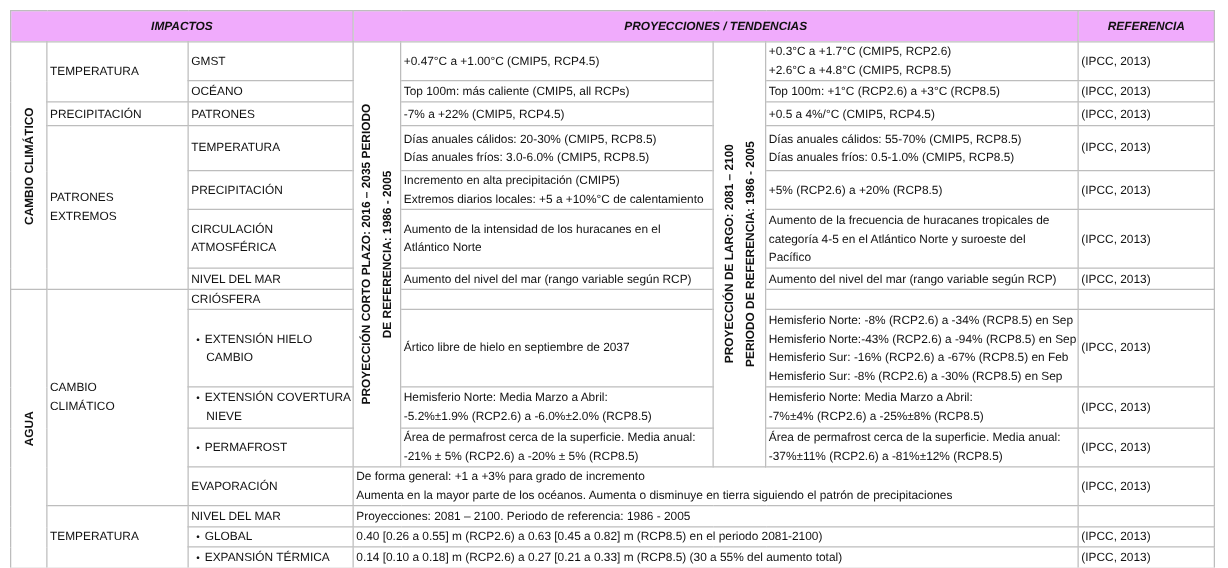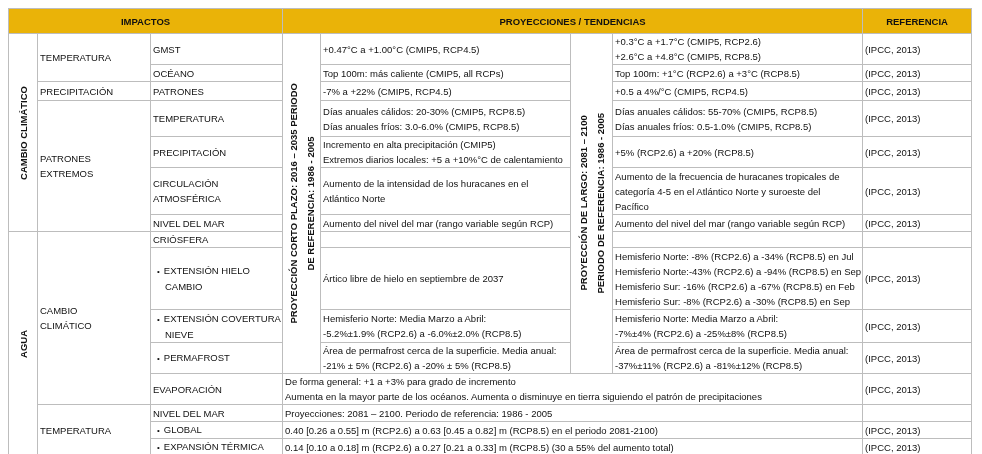--- a/index.html
+++ b/index.html
@@ -2,22 +2,22 @@
 <html><head>
 <meta charset="utf-8">
 <style>
   html, body { margin: 0; padding: 0; background: #ffffff; }
   body { width: 982px; height: 454px; position: relative; overflow: hidden;
          font-family: "Liberation Sans", "DejaVu Sans", sans-serif; color: #111; }
   table.main { position: absolute; left: 8px; top: 8px; border-collapse: collapse;
                table-layout: fixed; width: 963px; }
   table.main td, table.main th { border: 1px solid #bdbdbd; padding: 0 2px; vertical-align: middle;
                font-size: 9.5px; line-height: 15px; overflow: hidden; }
-  th.hdr { background: #eab308; color: #111; font-size: 15px; font-weight: bold; height: 24px;
-           border-color: #ffffff; }
+  th.hdr { background: #f0abfc; color: #111; font-size: 15px; font-weight: bold; height: 24px;
+           border-color: #ffffff; font-style: italic; }
   td.cat { text-align: center; font-weight: bold; font-size: 14px; padding: 0; }
   td.sub { font-size: 11.5px; line-height: 17px; padding-left: 3px; }
   td.item { font-size: 9.5px; padding-left: 3px; margin-top: 24px; }
   td.data { font-size: 9.5px; }
   td.ref { text-align: left; font-size: 9.5px; }
   td.rot { padding: 0; text-align: center; font-weight: bold; font-size: 12.5px; }
   .vwrap { display: flex; align-items: center; justify-content: center; height: 100%; }
   .vtext { writing-mode: vertical-rl; transform: rotate(180deg); white-space: nowrap; line-height: 17px; text-align: center; }
   .line { display: block; white-space: nowrap; }
   .bullet::before { content: "\2022"; margin: 0 4px 0 4px; font-size: 8px; }
@@ -157,21 +157,21 @@
     <td class="ref"></td>
   </tr>
 
   <tr style="height:62px">
     <td class="item">
       <span class="line bullet">EXTENSIÓN HIELO</span>
           <span class="line" style="padding-left:12px">CAMBIO</span>
     </td>
     <td class="data">Ártico libre de hielo en septiembre de 2037</td>
     <td class="data">
-      <span class="line">Hemisferio Norte: -8% (RCP2.6) a -34% (RCP8.5) en Jul</span>
+      <span class="line">Hemisferio Norte: -8% (RCP2.6) a -34% (RCP8.5) en Sep</span>
           <span class="line">Hemisferio Norte:-43% (RCP2.6) a -94% (RCP8.5) en Sep</span>
           <span class="line">Hemisferio Sur: -16% (RCP2.6) a -67% (RCP8.5) en Feb</span>
           <span class="line">Hemisferio Sur: -8% (RCP2.6) a -30% (RCP8.5) en Sep</span>
     </td>
     <td class="ref">(IPCC, 2013)</td>
   </tr>
 
   <tr style="height:33px">
     <td class="item">
       <span class="line bullet">EXTENSIÓN COVERTURA</span>

